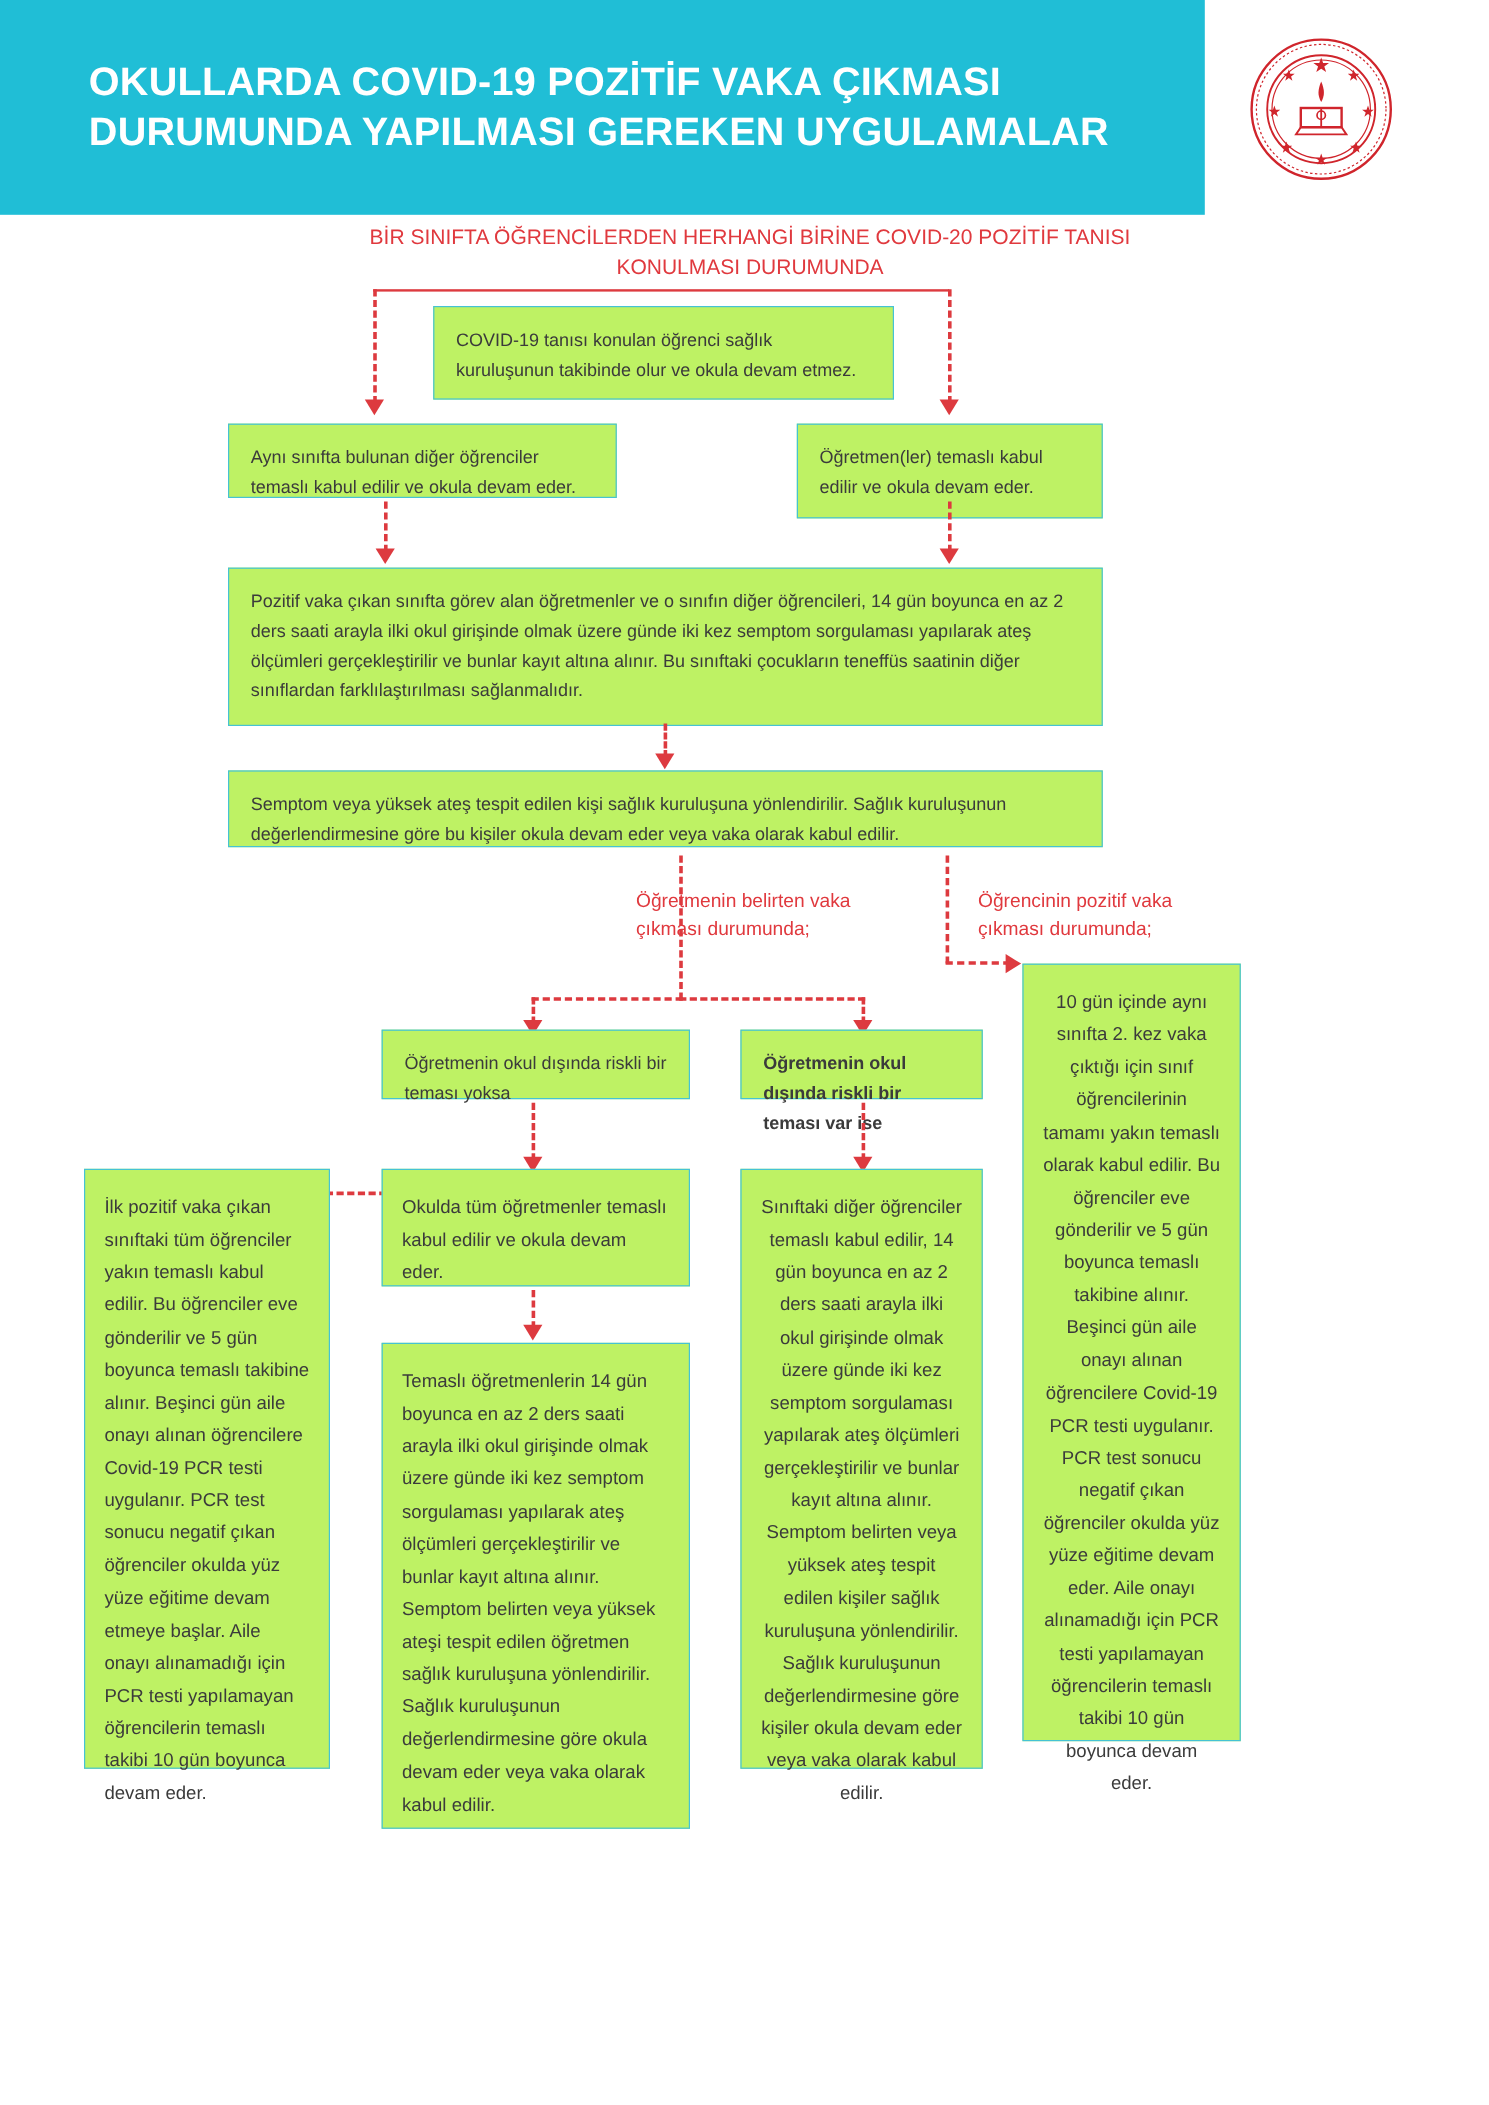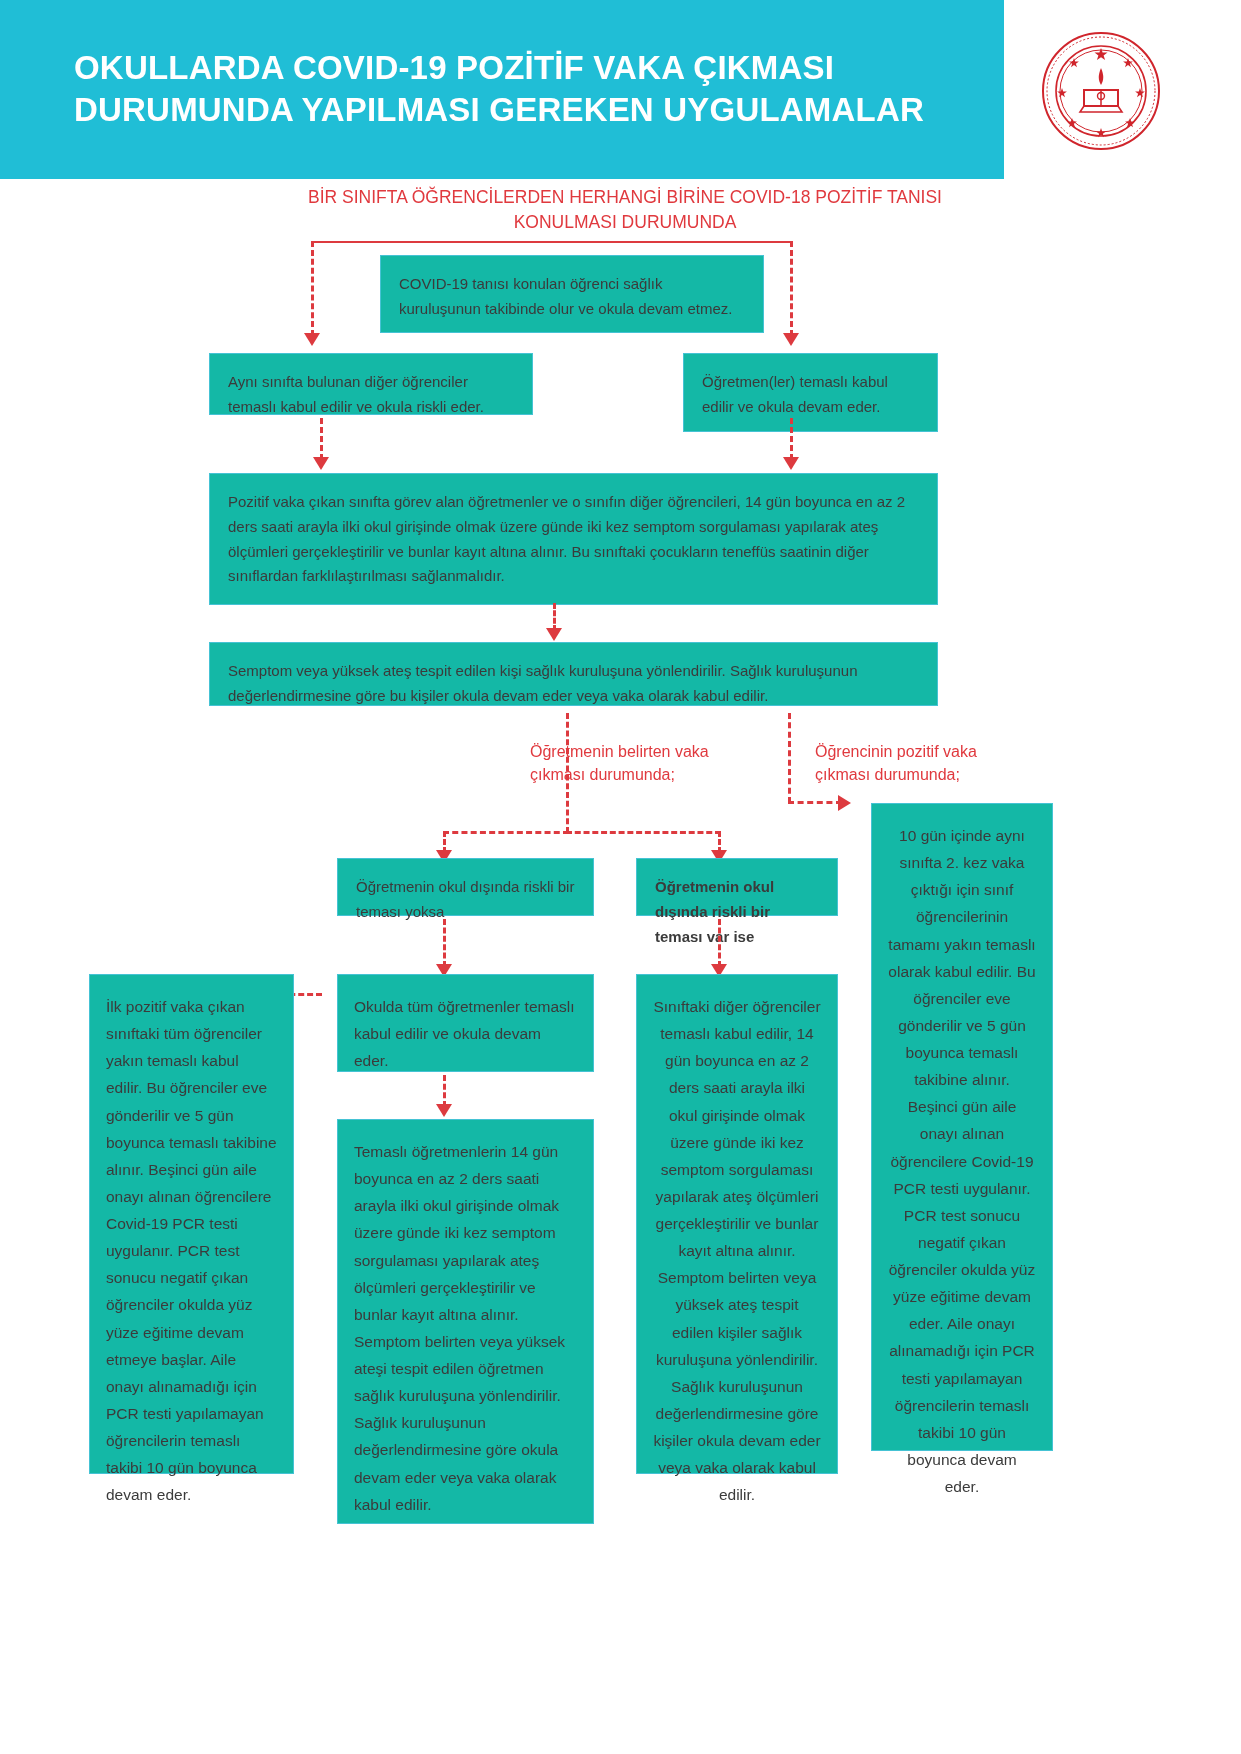--- a/index.html
+++ b/index.html
@@ -39,27 +39,26 @@
     left:300px; top:185px; width:650px;
     text-align:center;
     color:#e0393e;
     font-size:17.5px;
     line-height:1.42;
   }
 
   
   .node{
     position:absolute;
-    background:#14b8a6;
+    background:#bef264;
     border:1.3px solid #45c3d4;
     color:#3b3b3b;
     font-size:15px;
     line-height:1.65;
     padding:16px 18px;
-    margin-left:19px;
   }
   .node.tall{ font-size:15.5px; line-height:1.75; padding:18px 16px; }
 
   
   .red-label{
     position:absolute;
     color:#e0393e;
     font-size:16px;
     line-height:1.45;
   }
@@ -114,36 +113,36 @@
       <polygon points="61,98 62.2,101.5 65.9,101.5 62.9,103.7 64,107.2 61,105 58,107.2 59.1,103.7 56.1,101.5 59.8,101.5"></polygon>
     </g>
     <path d="M61 38 C58 45 58 50 61 55 C64 50 64 45 61 38 Z" fill="#d0252c"></path>
     <rect x="44" y="60" width="34" height="16" fill="none" stroke="#d0252c" stroke-width="2"></rect>
     <line x1="61" y1="60" x2="61" y2="76" stroke="#d0252c" stroke-width="1.5"></line>
     <path d="M44 76 L40 82 L82 82 L78 76 Z" fill="none" stroke="#d0252c" stroke-width="1.6"></path>
     <circle cx="61" cy="66" r="3.5" fill="none" stroke="#d0252c" stroke-width="1.4"></circle>
   </svg>
 </div>
 
-<div class="top-heading">BİR SINIFTA ÖĞRENCİLERDEN HERHANGİ BİRİNE COVID-18 POZİTİF TANISI KONULMASI DURUMUNDA</div>
+<div class="top-heading">BİR SINIFTA ÖĞRENCİLERDEN HERHANGİ BİRİNE COVID-20 POZİTİF TANISI KONULMASI DURUMUNDA</div>
 
 <div class="h-solid" style="left:311px; top:241px; width:480px;"></div>
 
 <div class="v-dash" style="left:311px; top:241px; height:95px;"></div>
 <div class="arrow-down" style="left:304px; top:333px;"></div>
 
 <div class="v-dash" style="left:790px; top:241px; height:95px;"></div>
 <div class="arrow-down" style="left:783px; top:333px;"></div>
 
 <div class="node" style="left:361px; top:255px; width:384px; height:78px;">
   <span>COVID-19 tanısı konulan öğrenci sağlık kuruluşunun takibinde olur ve okula devam etmez.</span>
 </div>
 
 <div class="node" style="left:190px; top:353px; width:324px; height:62px;">
-  <span>Aynı sınıfta bulunan diğer öğrenciler temaslı kabul edilir ve okula riskli eder.</span>
+  <span>Aynı sınıfta bulunan diğer öğrenciler temaslı kabul edilir ve okula devam eder.</span>
 </div>
 
 <div class="node" style="left:664px; top:353px; width:255px; height:79px;">
   <span>Öğretmen(ler) temaslı kabul edilir ve okula devam eder.</span>
 </div>
 
 <div class="v-dash" style="left:320px; top:418px; height:42px;"></div>
 <div class="arrow-down" style="left:313px; top:457px;"></div>
 <div class="v-dash" style="left:790px; top:418px; height:42px;"></div>
 <div class="arrow-down" style="left:783px; top:457px;"></div>

